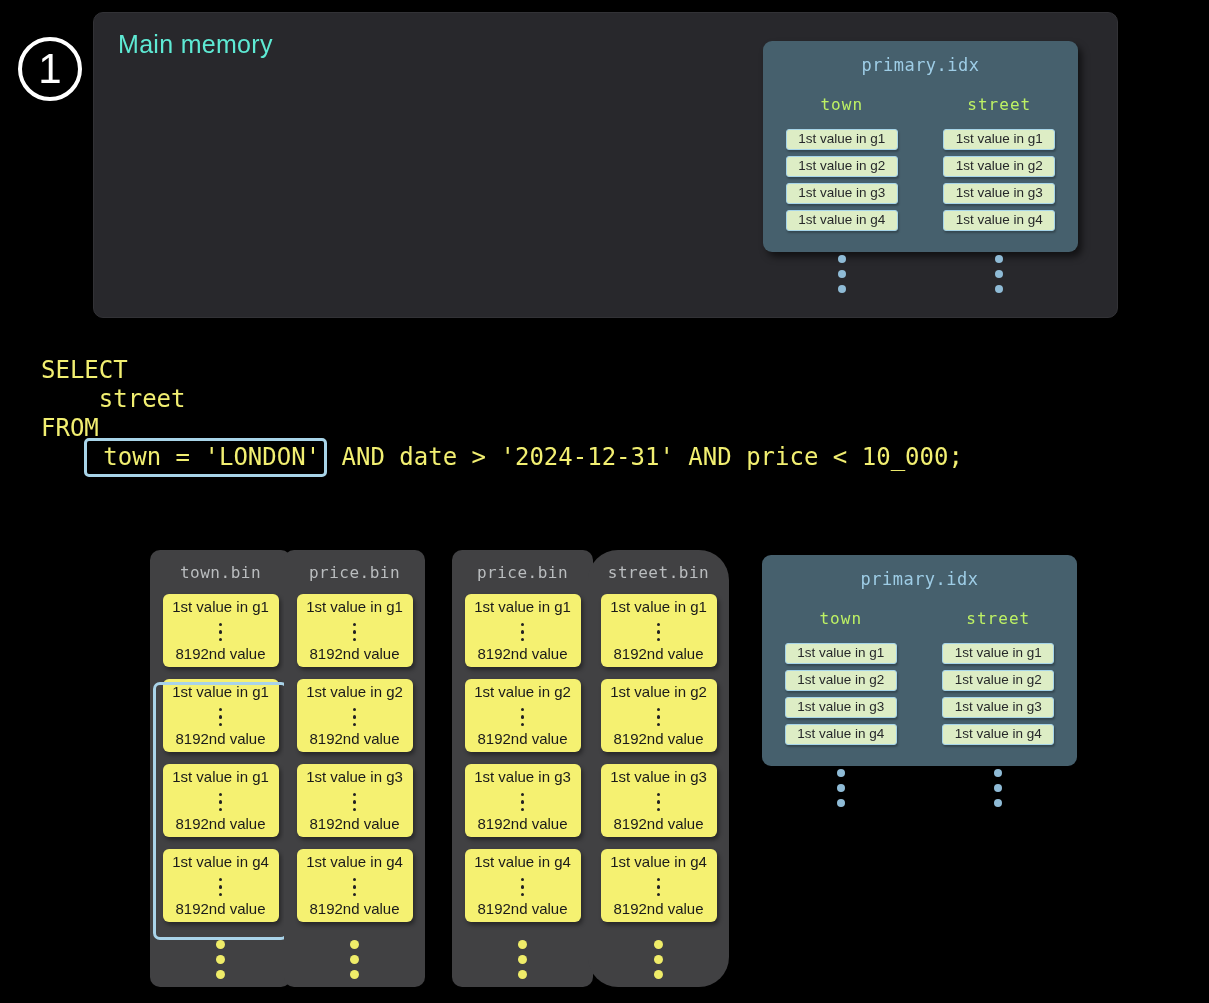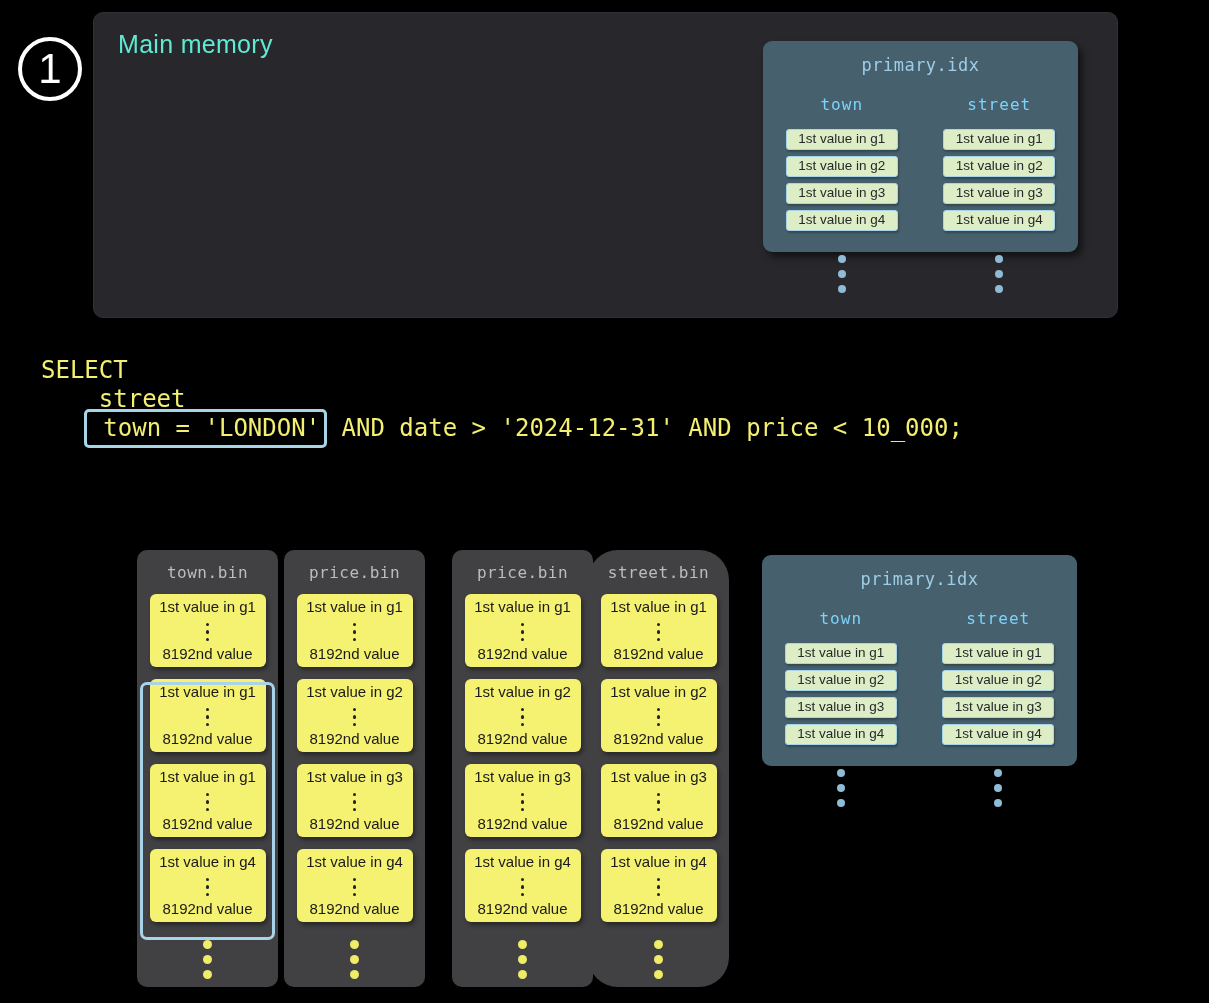--- a/index.html
+++ b/index.html
@@ -37,21 +37,21 @@
     font-family:"DejaVu Sans Mono","Liberation Mono", monospace;
   }
   .idx-box.in-memory { left:669px; top:28px; }
   .idx-box.on-disk   { left:762px; top:555px; }
   .idx-title {
     padding-top:14px; text-align:center;
     color:#9ecde6; font-size:17px; letter-spacing:0.5px;
   }
   .idx-cols { display:flex; justify-content:space-around; margin-top:20px; }
   .idx-col { display:flex; flex-direction:column; align-items:center; }
-  .idx-header { color:#7dd3fc; font-size:16px; letter-spacing:1px; margin-bottom:15px; }
+  .idx-header { color:#bef264; font-size:16px; letter-spacing:1px; margin-bottom:15px; }
   .chip {
     width:112px; height:21px; margin-bottom:6px;
     background:#ddedc5; border:1.5px solid #a6d4e8; border-radius:3px;
     color:#26282a; font-family:"Liberation Sans", sans-serif;
     font-size:13.5px; line-height:17px; text-align:center;
     box-shadow:1px 2px 2px rgba(0,0,0,0.25);
   }
   .vdots { display:flex; flex-direction:column; align-items:center; }
   .vdots i { display:block; border-radius:50%; }
   .vdots.blue { margin-top:11px; }
@@ -69,21 +69,21 @@
   .sql-line { white-space:pre; }
   .hl-box {
     border:3px solid #a8d4e8; border-radius:5px; padding:2px 4px 3px 16px;
   }
 
   
   .bin-col {
     position:absolute; top:550px; width:141px; height:437px;
     background:#414143; border-radius:10px;
   }
-  .bin-col.c0 { left:137px; }
+  .bin-col.c0 { left:150px; }
   .bin-col.c1 { left:284px; }
   .bin-col.c2 { left:452px; }
   .bin-col.c3 { left:588px;border-radius:30px; }
   .bin-title {
     margin-top:13px; text-align:center; color:#babdbf; font-size:16px;
     font-family:"DejaVu Sans Mono","Liberation Mono", monospace;
     letter-spacing:0.5px;
   }
   .granule-block {
     width:116px; height:73px; margin:12px auto 0 auto;
@@ -138,20 +138,21 @@
               <i></i>
             </div>
         </div>
       </div>
     </div>
   </div>
 
   <div class="sql">
     <div class="sql-line">SELECT</div>
     <div class="sql-line">    street</div>
+    <div class="sql-line">FROM</div>
     <div class="sql-line"><span>   </span><span class="hl-box"><span>town = 'LONDON'</span></span><span> AND date &gt; '2024-12-31' AND price &lt; 10_000;</span></div>
   </div>
 
   <div class="bin-col c0">
     <div class="bin-title">town.bin</div>
     <div class="granule-block">
       <span>1st value in g1</span>
       <span class="vdots dark">
           <i></i>
           <i></i>

